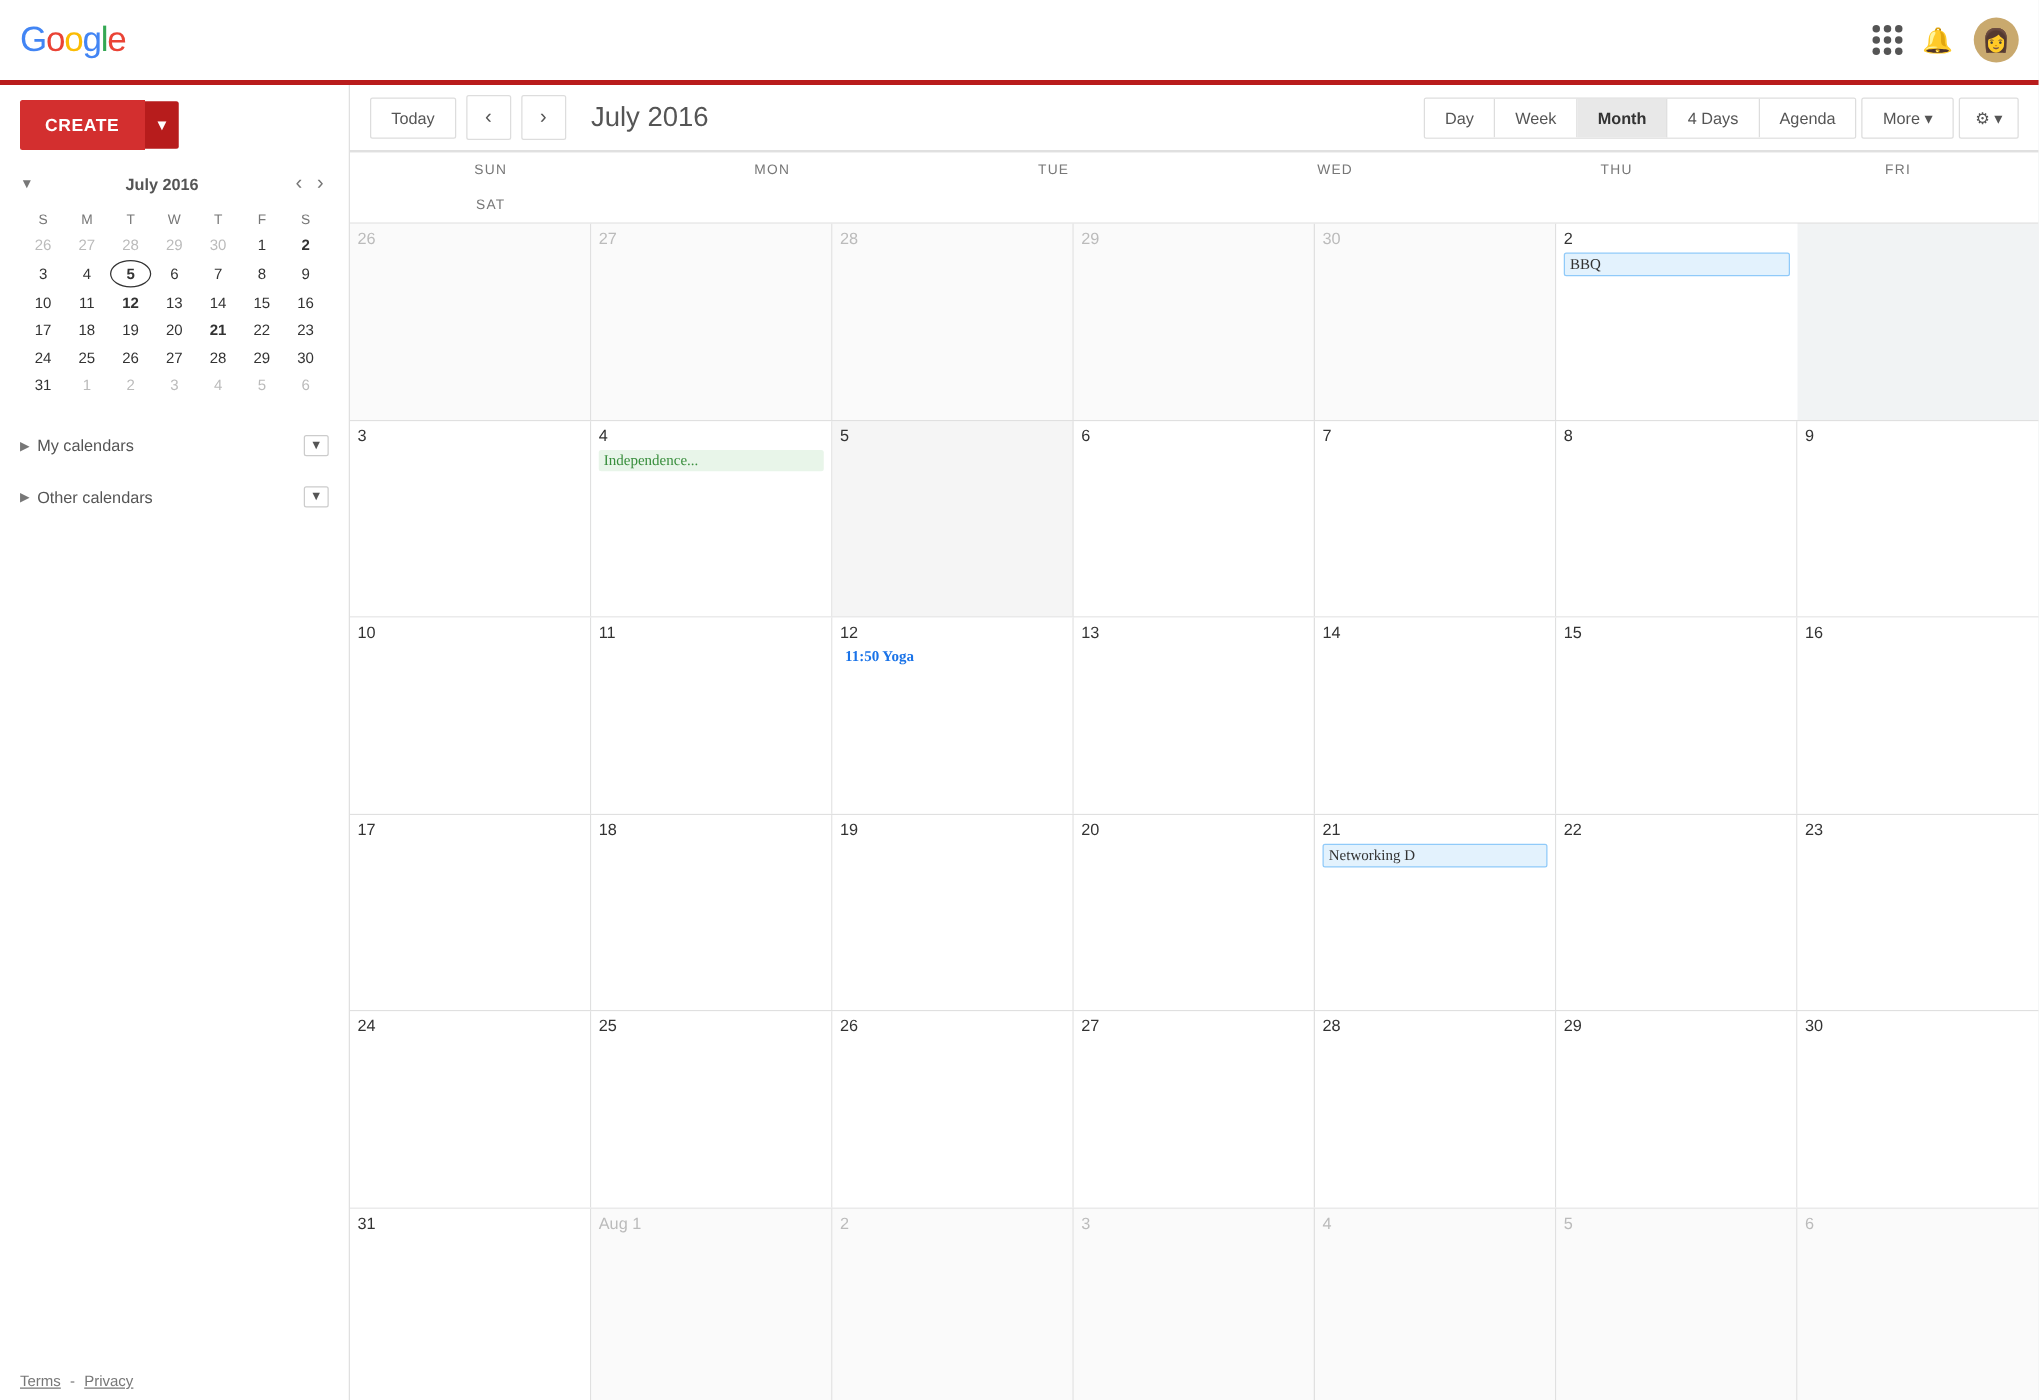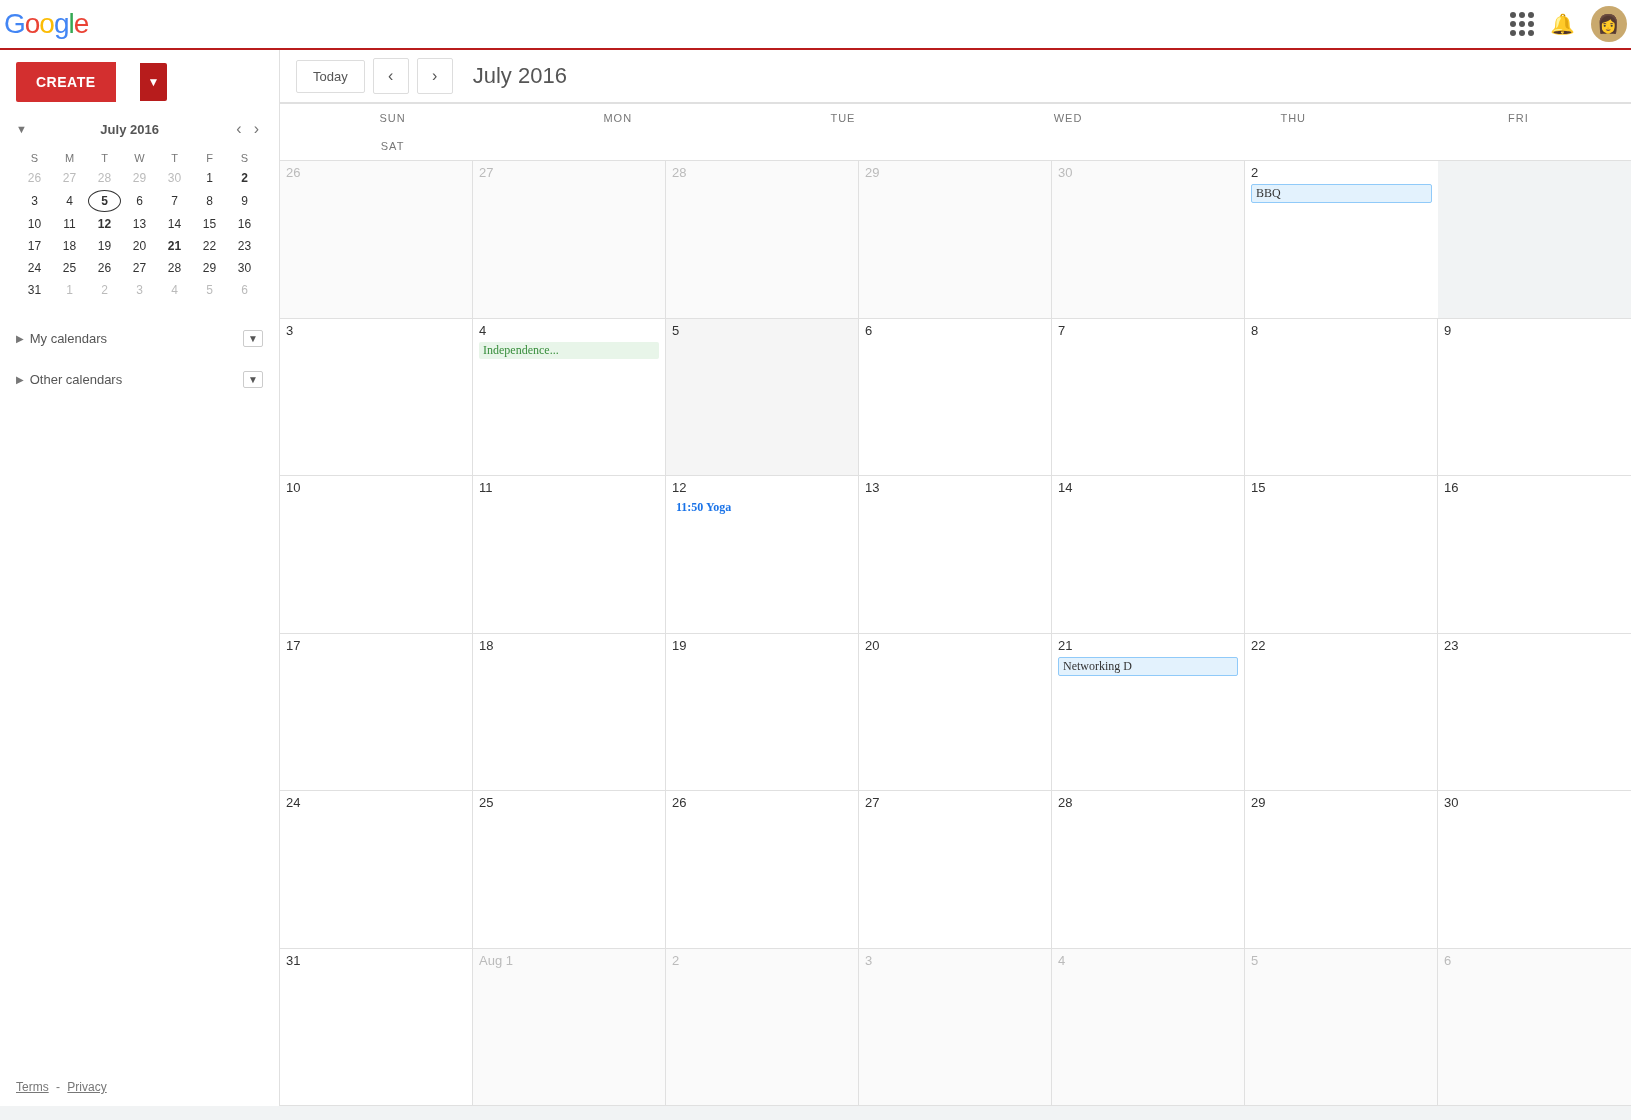--- a/index.html
+++ b/index.html
@@ -1,25 +1,25 @@
 <!DOCTYPE html>
 <html><head>
   <meta charset="utf-8">
   <style>
     * { box-sizing: border-box; margin: 0; padding: 0; }
     body { font-family: Arial, sans-serif; background: #f1f3f4; color: #333; font-size: 13px; }
 
     
     #header {
       background: #fff;
-      height: 50px;
-      display: flex;
-      align-items: center;
-      padding: 0 4px;
-      border-bottom: 2px solid #b91c1c;
+      height: 68px;
+      display: flex;
+      align-items: center;
+      padding: 0 16px;
+      border-bottom: 4px solid #b91c1c;
       gap: 12px;
     }
     #logo-area { display: flex; align-items: center; gap: 0; width: 160px; }
     .google-logo { font-size: 28px; font-weight: 400; letter-spacing: -1px; }
     .g-blue { color: #4285F4; }
     .g-red { color: #EA4335; }
     .g-yellow { color: #FBBC05; }
     .g-green { color: #34A853; }
 
     #search-area { flex: 1; display: flex; align-items: center; max-width: 750px; }
@@ -63,21 +63,21 @@
       min-width: 280px;
       background: #fff;
       padding: 12px 16px;
       display: flex;
       flex-direction: column;
       border-right: 1px solid #e0e0e0;
       overflow-y: auto;
     }
 
     
-    #create-btn-area { display: flex; align-items: center; margin-bottom: 16px; gap: 24px; }
+    #create-btn-area { display: flex; align-items: center; margin-bottom: 16px; }
     .create-btn {
       background: #D32F2F;
       color: #fff;
       font-weight: bold;
       font-size: 14px;
       border: none;
       border-radius: 2px 0 0 2px;
       padding: 12px 20px;
       cursor: pointer;
       letter-spacing: 0.5px;
@@ -428,20 +428,31 @@
     </div>
   </div>
 
   <div id="calendar-area">
 
     <div id="toolbar-container">
       <button class="toolbar-btn">Today</button>
       <button class="nav-btn">‹</button>
       <button class="nav-btn">›</button>
       <span id="month-title">July 2016</span>
+      <div style="margin-left:auto;display:flex;gap:0;">
+        <div class="toolbar-btn-group">
+          <button class="toolbar-btn">Day</button>
+          <button class="toolbar-btn">Week</button>
+          <button class="toolbar-btn active">Month</button>
+          <button class="toolbar-btn">4 Days</button>
+          <button class="toolbar-btn">Agenda</button>
+        </div>
+        <button class="toolbar-btn" style="margin-left:4px;">More ▾</button>
+        <button class="settings-btn" style="margin-left:4px;">⚙ ▾</button>
+      </div>
     </div>
 
     <div id="cal-wrapper">
       <div class="cal-header-row" id="cal-header">
           <div class="cal-header-cell">Sun</div>
           <div class="cal-header-cell">Mon</div>
           <div class="cal-header-cell">Tue</div>
           <div class="cal-header-cell">Wed</div>
           <div class="cal-header-cell">Thu</div>
           <div class="cal-header-cell">Fri</div>

